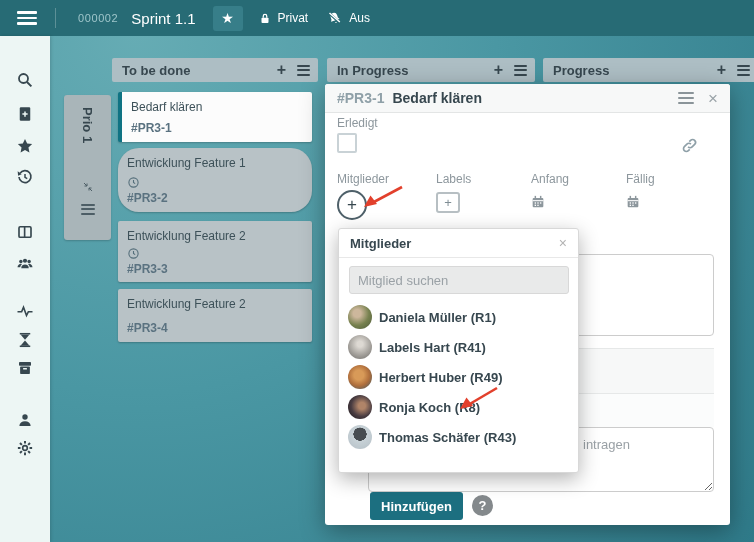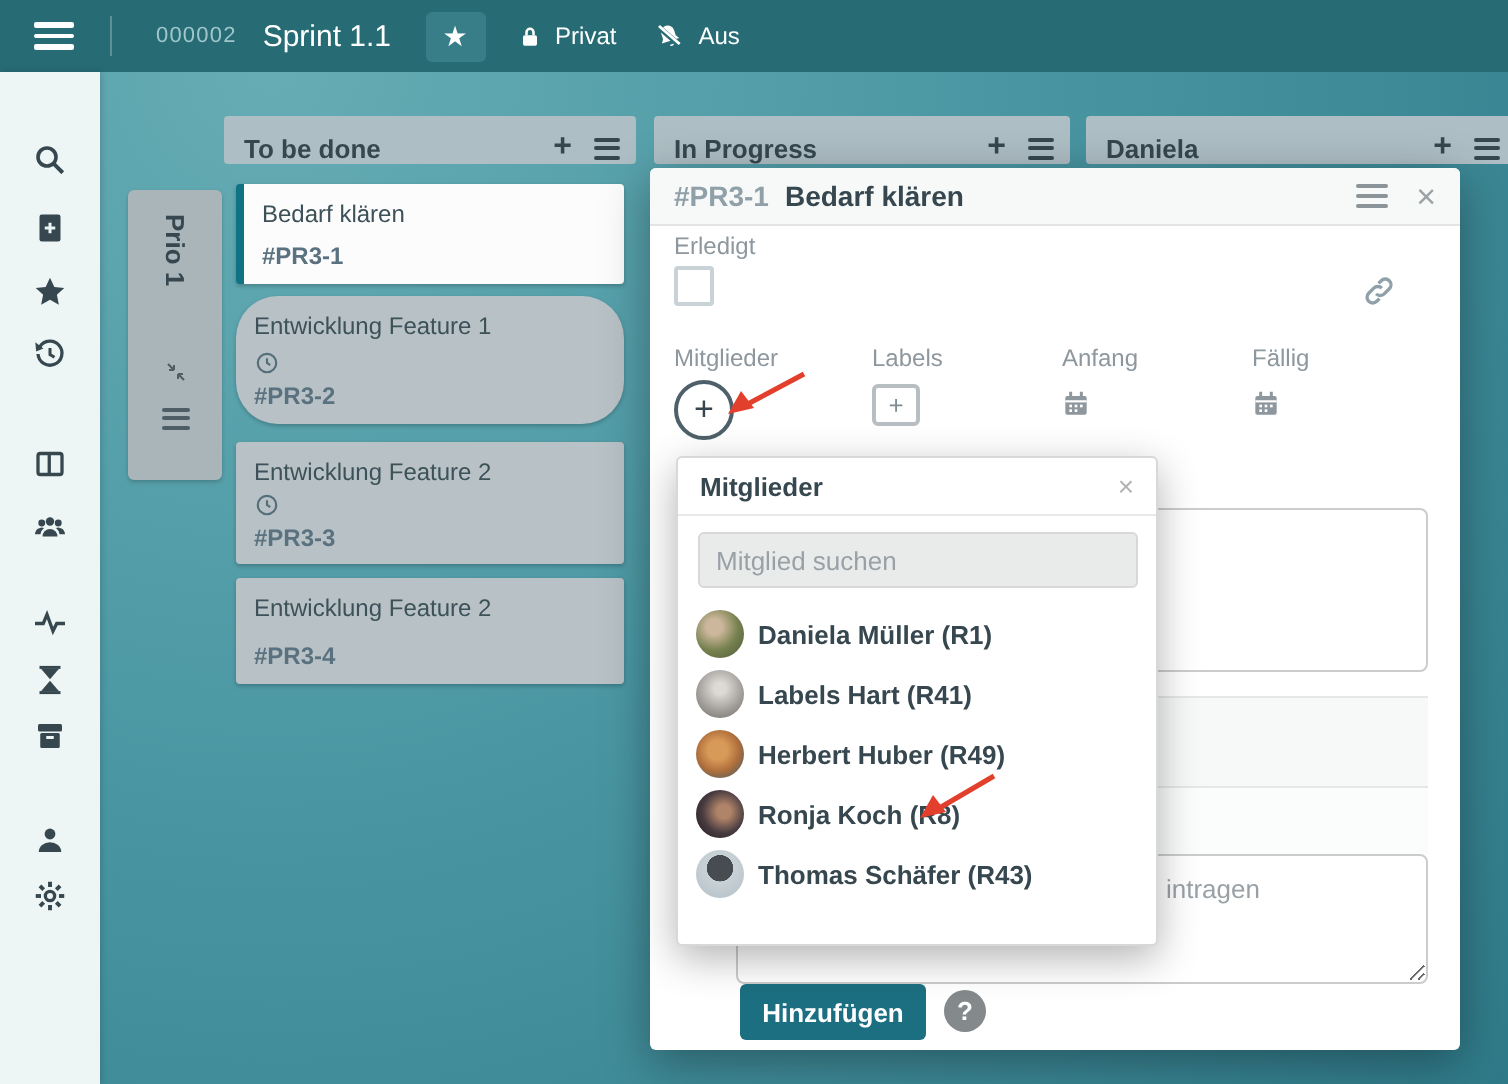--- a/index.html
+++ b/index.html
@@ -19,21 +19,21 @@
   .tb-group{display:flex;align-items:center;color:#fff;font-size:12px;font-weight:500;}
   .tb-group svg{display:block;}
   .tb-label{margin-left:6px;}
   
   .sidebar{position:absolute;left:0;top:36px;width:50px;height:506px;background:#edf6f4;z-index:40;
            box-shadow:1px 0 3px rgba(0,0,0,.15);}
   .side-icon{position:absolute;left:16px;width:18px;height:18px;color:#37474f;cursor:pointer;}
   .side-icon svg{display:block;width:18px;height:18px;}
   
   .col-header{position:absolute;top:58px;height:24px;background:#adbec4;border-radius:2px;
-              display:flex;align-items:flex-end;padding:0 8px 0 10px;z-index:1;}
+              display:flex;align-items:center;padding:0 8px 0 10px;z-index:1;}
   .col-title{font-size:13px;font-weight:bold;color:#37474f;flex:1 1 auto;}
   .col-plus{font-size:16px;font-weight:bold;color:#37474f;cursor:pointer;line-height:1;}
   .col-menu{margin-left:11px;width:13px;cursor:pointer;}
   .bars span{display:block;height:2px;background:#37474f;margin:2.5px 0;border-radius:1px;}
   .swimlane{position:absolute;left:64px;top:95px;width:47px;height:145px;background:#a9b5b9;border-radius:3px;
             z-index:1;box-shadow:0 1px 2px rgba(0,0,0,.2);display:flex;flex-direction:column;align-items:center;cursor:pointer;}
   .swimlane-label{writing-mode:vertical-rl;margin-top:12px;font-size:13px;font-weight:bold;color:#37474f;}
   .swim-icons{position:absolute;top:84px;left:0;width:100%;display:flex;flex-direction:column;align-items:center;color:#4d5e66;}
   .swim-icons .bars{width:14px;margin-top:4px;}
   .swim-icons .bars span{background:#4d5e66;}
@@ -224,21 +224,21 @@
   <div class="col-header" style="left:327px;width:208px;">
     <span class="col-title">In Progress</span>
     <span class="col-plus">+</span>
     <span class="col-menu bars">
         <span></span>
         <span></span>
         <span></span>
       </span>
   </div>
   <div class="col-header" style="left:543px;width:215px;">
-    <span class="col-title">Daniela</span>
+    <span class="col-title">Progress</span>
     <span class="col-plus">+</span>
     <span class="col-menu bars">
         <span></span>
         <span></span>
         <span></span>
       </span>
   </div>
 
   <div class="swimlane">
     <span class="swimlane-label">Prio 1</span>

